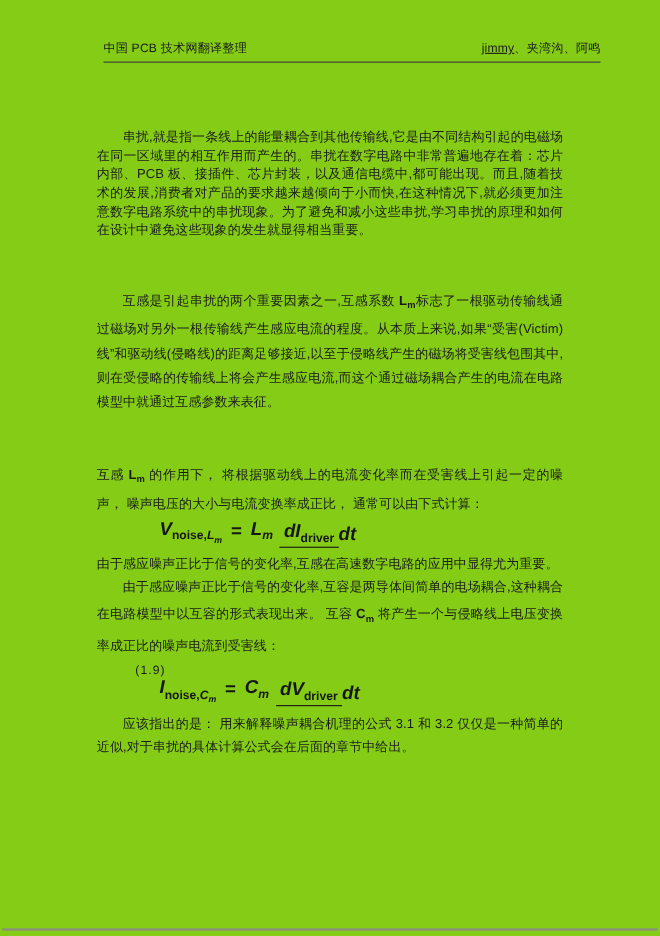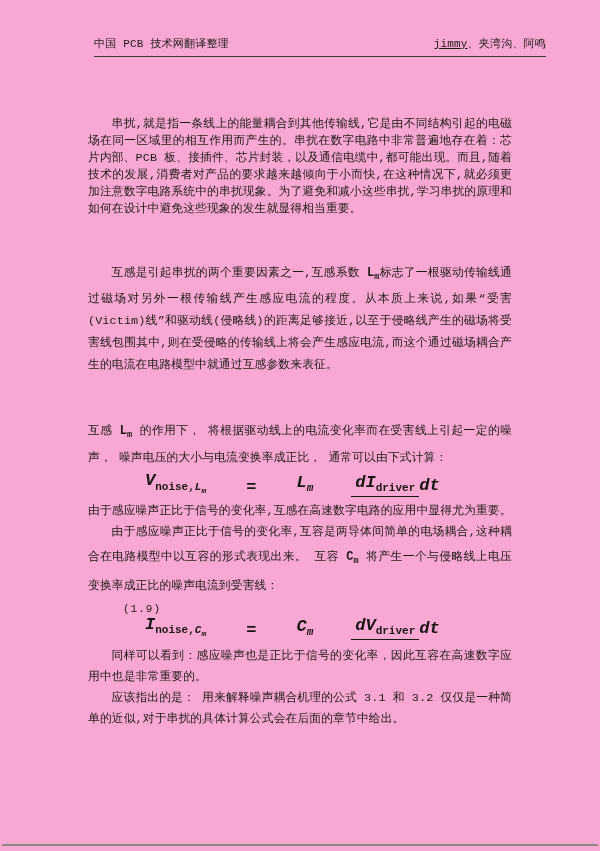--- a/index.html
+++ b/index.html
@@ -2,23 +2,23 @@
 <html><head>
 <meta charset="utf-8">
 <style>
   * { margin: 0; padding: 0; box-sizing: border-box; }
   html, body { background: #ffffff; }
   .page {
     position: relative;
     width: 600px;
     height: 851px;
     margin: 0 auto;
-    background: #f9a8d4;
+    background: #84cc16;
     color: #1a1a1a;
-    font-family: Liberation Mono, monospace;
+    font-family: Liberation Sans, sans-serif;
     overflow: hidden;
   }
   
   .header {
     position: absolute;
     top: 36px; left: 94px; right: 54px;
     display: flex;
     justify-content: space-between;
     align-items: baseline;
     font-size: 11px;
@@ -69,22 +69,21 @@
   
   .formula-block { margin: 4px 0 6px 35px; }
   .eq-label { font-size: 11px; letter-spacing: 1px; }
   .eq {
     margin-left: 22px;
     margin-top: 1px;
     font-size: 17px;
     font-weight: bold;
     color: #161616;
     display: flex;
-    align-items: flex-end;
-    gap: 32px;
+    align-items: flex-start;
   }
   .eq .var { font-style: italic; }
   .eq sub { font-size: 11px; font-style: normal; }
   .eq sub .var { font-size: 11px; }
   .eq sub sub { font-size: 8px; font-style: italic; }
   .eq .rel { margin: 0 8px; font-style: normal; }
   .lhs, .coef { transform: translateY(-2px); }
   .frac {
     display: inline-flex;
     flex-direction: row;
@@ -144,21 +143,20 @@
         <span class="lhs"><span class="var">I</span><sub><span>noise,</span><span class="var">C</span><sub>m</sub></sub></span>
         <span class="rel">=</span>
         <span class="coef"><span class="var">C</span><sub class="var">m</sub></span>
         <span class="frac">
           <span class="num"><span class="var">dV</span><sub>driver</sub></span>
           <span class="den var">dt</span>
         </span>
       </div>
     </div>
 
-    <p class="para indent tight2">同样可以看到：感应噪声也是正比于信号的变化率，因此互容在高速数字应用中也是非常重要的。</p>
 
     <p class="para indent tight2">应该指出的是： 用来解释噪声耦合机理的公式 3.1 和 3.2 仅仅是一种简单的近似,对于串扰的具体计算公式会在后面的章节中给出。</p>
 
   </div>
 
   <div class="footer-rule"></div>
 
 </div>
 
 </body></html>

